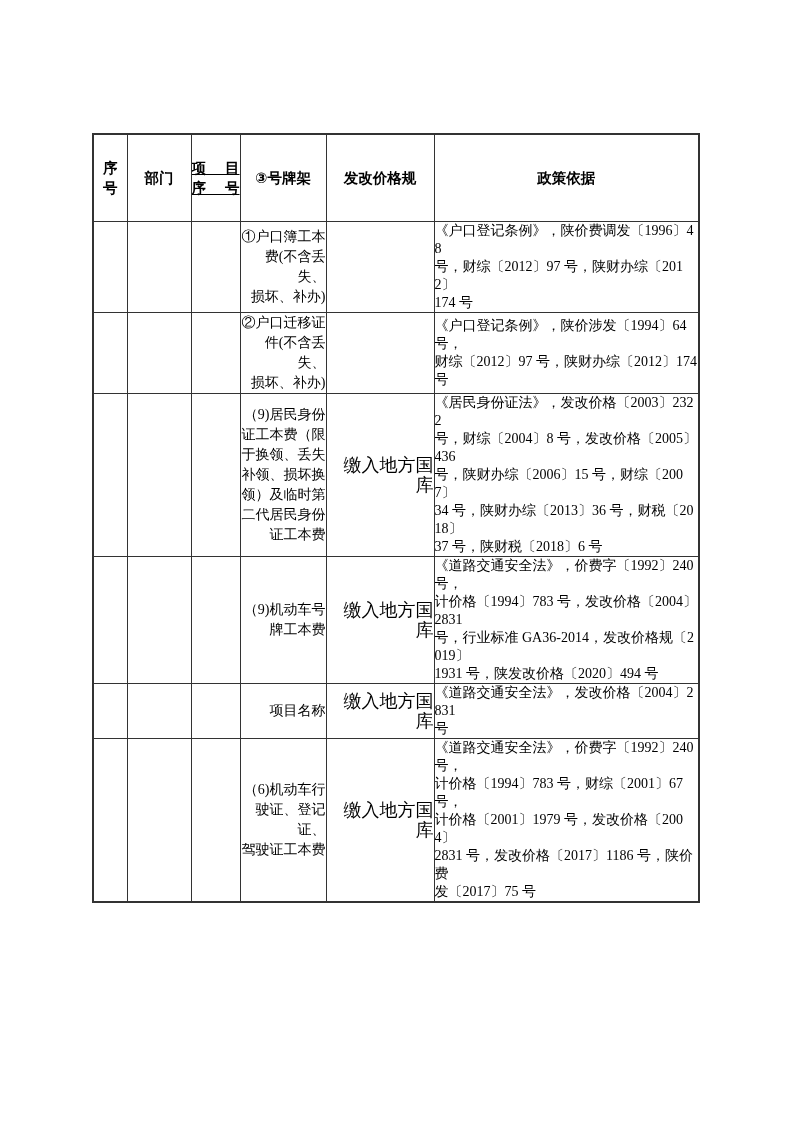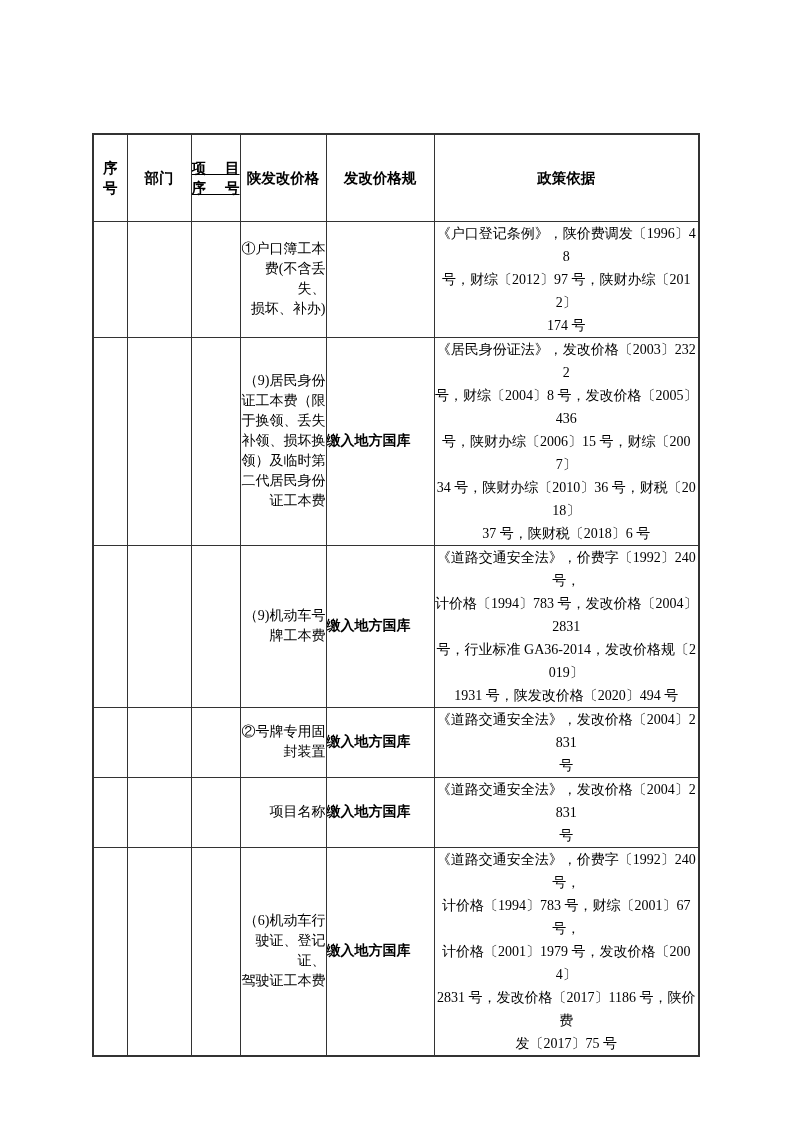--- a/index.html
+++ b/index.html
@@ -64,30 +64,29 @@
     font-size: 14px;
   }
   td.c-name {
     font-size: 14px;
     line-height: 20px;
     text-align: right;
     padding: 2px 1px 2px 2px;
     margin-left: 38px;
   }
   td.c-fund {
-    font-size: 14px;
+    font-size: 18px;
     line-height: 20px;
-    text-align: left;
+    text-align: right;
     padding-left: 2px;
-    font-weight: bold;
   }
   td.c-policy {
     font-size: 14px;
-    line-height: 23px;
-    text-align: center;
+    line-height: 18px;
+    text-align: left;
     padding: 2px 5px 2px 7px;
   }
 </style>
 </head>
 <body>
 
 <div class="page">
   <table class="doc-table">
     <colgroup>
       <col style="width:34px">
@@ -97,77 +96,78 @@
       <col style="width:108px">
       <col style="width:265px">
     </colgroup>
     <thead>
       <tr style="height:87px">
         <th class="h-seq">序
 号</th>
         <th class="h-dept">部门</th>
         <th class="h-item-no">项 目
 序 号</th>
-        <th>陕发改价格</th>
+        <th>③号牌架</th>
         <th>发改价格规</th>
         <th>政策依据</th>
       </tr>
     </thead>
     <tbody>
       <tr style="height:72px">
         <td class="c-seq"></td>
         <td class="c-dept"></td>
         <td class="c-item-no"></td>
         <td class="c-name">①户口簿工本
 费(不含丢失、
 损坏、补办)</td>
         <td class="c-fund"></td>
         <td class="c-policy">《户口登记条例》，陕价费调发〔1996〕48
 号，财综〔2012〕97 号，陕财办综〔2012〕
 174 号</td>
       </tr>
+      <tr style="height:72px">
+        <td class="c-seq"></td>
+        <td class="c-dept"></td>
+        <td class="c-item-no"></td>
+        <td class="c-name">②户口迁移证
+件(不含丢失、
+损坏、补办)</td>
+        <td class="c-fund"></td>
+        <td class="c-policy">《户口登记条例》，陕价涉发〔1994〕64 号，
+财综〔2012〕97 号，陕财办综〔2012〕174 号</td>
+      </tr>
       <tr style="height:146px">
         <td class="c-seq"></td>
         <td class="c-dept"></td>
         <td class="c-item-no"></td>
         <td class="c-name">（9)居民身份
 证工本费（限
 于换领、丢失
 补领、损坏换
 领）及临时第
 二代居民身份
 证工本费</td>
         <td class="c-fund">缴入地方国库</td>
         <td class="c-policy">《居民身份证法》，发改价格〔2003〕2322
 号，财综〔2004〕8 号，发改价格〔2005〕436
 号，陕财办综〔2006〕15 号，财综〔2007〕
-34 号，陕财办综〔2010〕36 号，财税〔2018〕
+34 号，陕财办综〔2013〕36 号，财税〔2018〕
 37 号，陕财税〔2018〕6 号</td>
       </tr>
       <tr style="height:83px">
         <td class="c-seq"></td>
         <td class="c-dept"></td>
         <td class="c-item-no"></td>
         <td class="c-name">（9)机动车号
 牌工本费</td>
         <td class="c-fund">缴入地方国库</td>
         <td class="c-policy">《道路交通安全法》，价费字〔1992〕240 号，
 计价格〔1994〕783 号，发改价格〔2004〕2831
 号，行业标准 GA36-2014，发改价格规〔2019〕
 1931 号，陕发改价格〔2020〕494 号</td>
-      </tr>
-      <tr style="height:44px">
-        <td class="c-seq"></td>
-        <td class="c-dept"></td>
-        <td class="c-item-no"></td>
-        <td class="c-name">②号牌专用固
-封装置</td>
-        <td class="c-fund">缴入地方国库</td>
-        <td class="c-policy">《道路交通安全法》，发改价格〔2004〕2831
-号</td>
       </tr>
       <tr style="height:45px">
         <td class="c-seq"></td>
         <td class="c-dept"></td>
         <td class="c-item-no"></td>
         <td class="c-name">项目名称</td>
         <td class="c-fund">缴入地方国库</td>
         <td class="c-policy">《道路交通安全法》，发改价格〔2004〕2831
 号</td>
       </tr>

